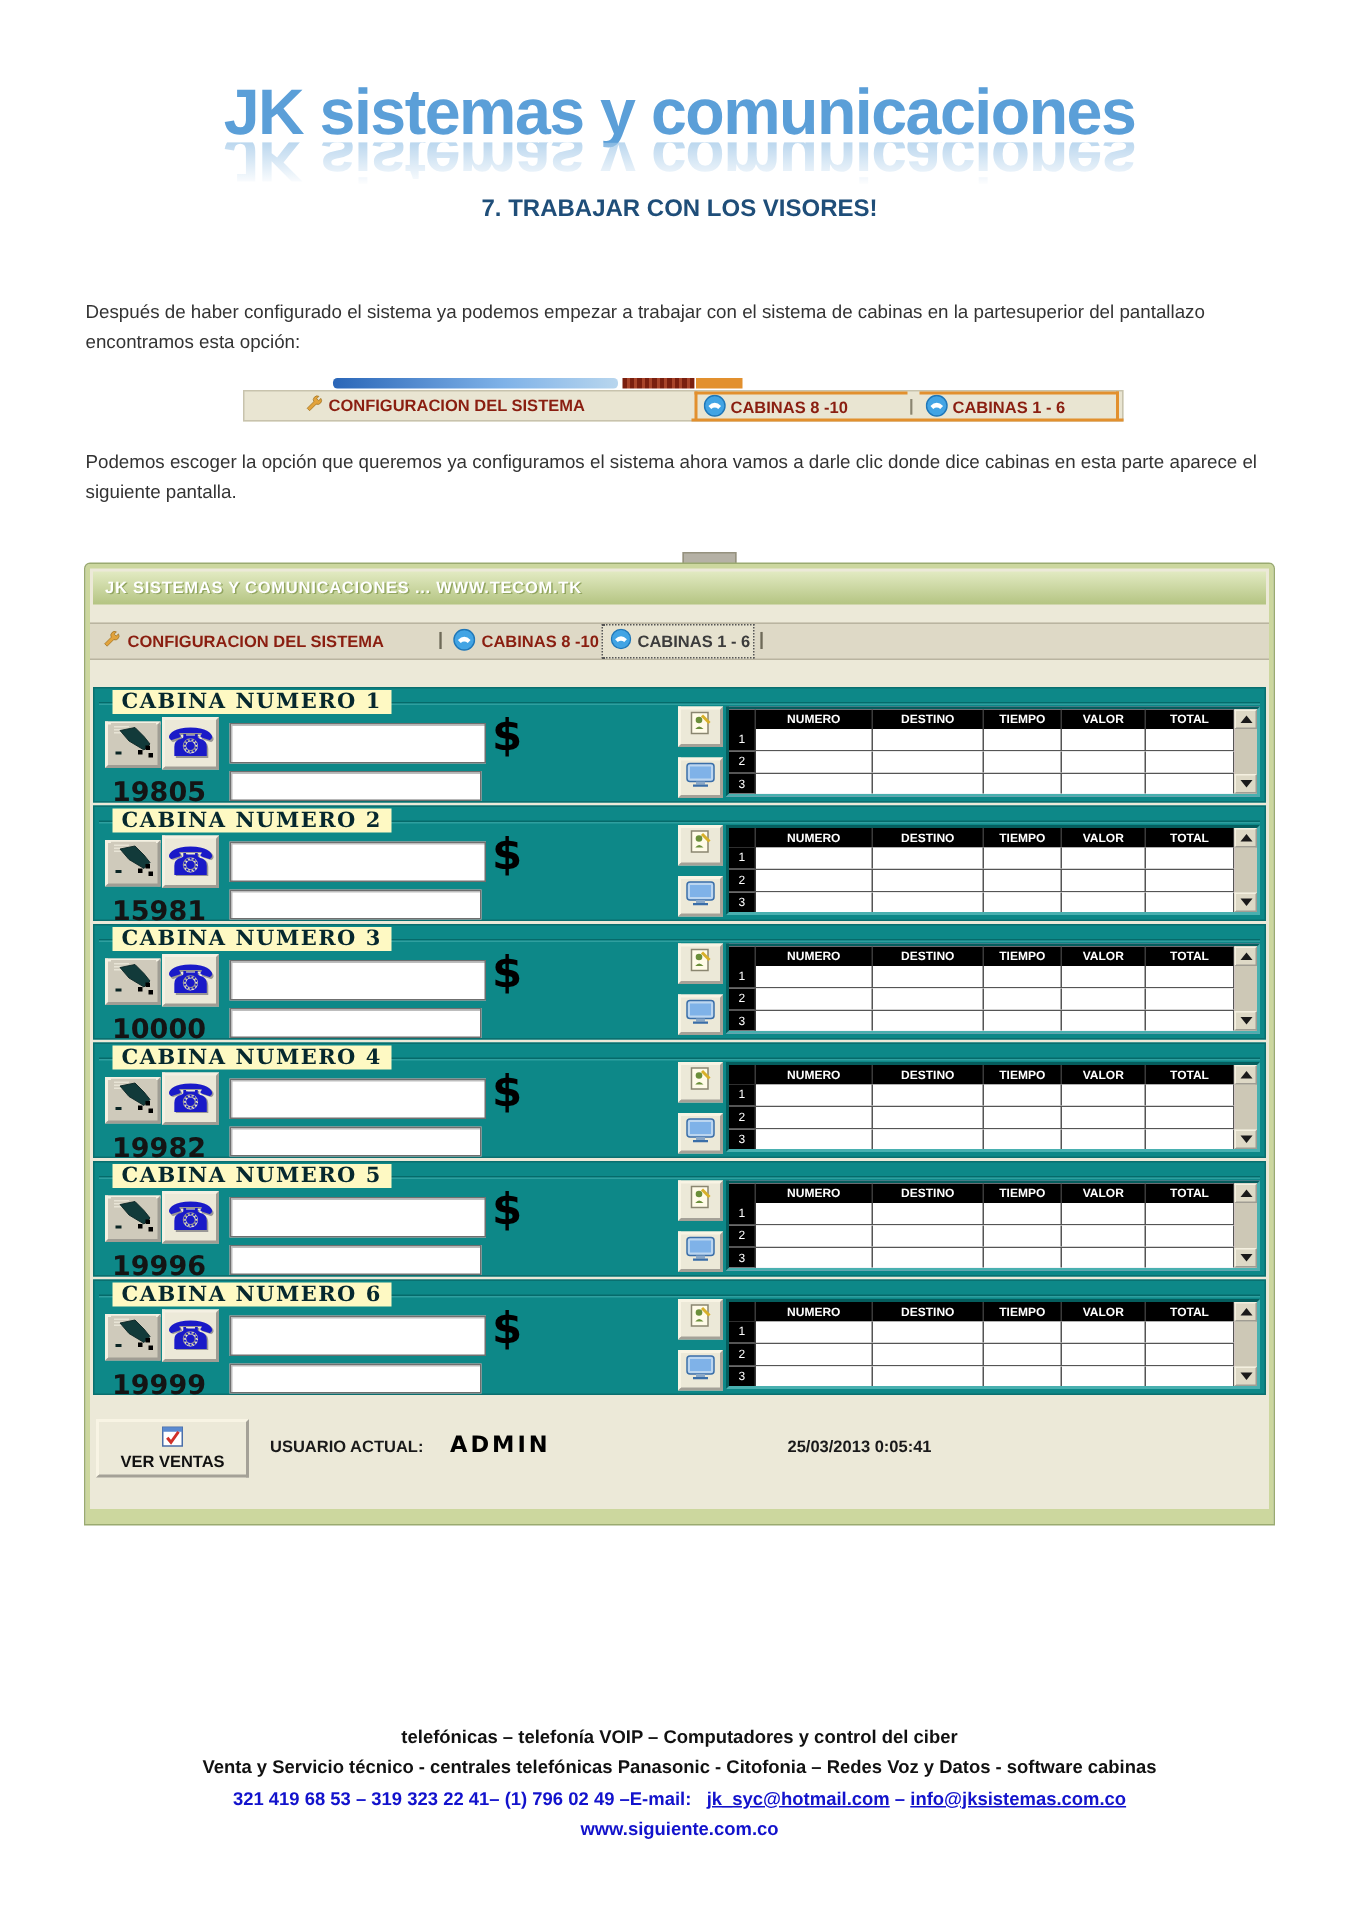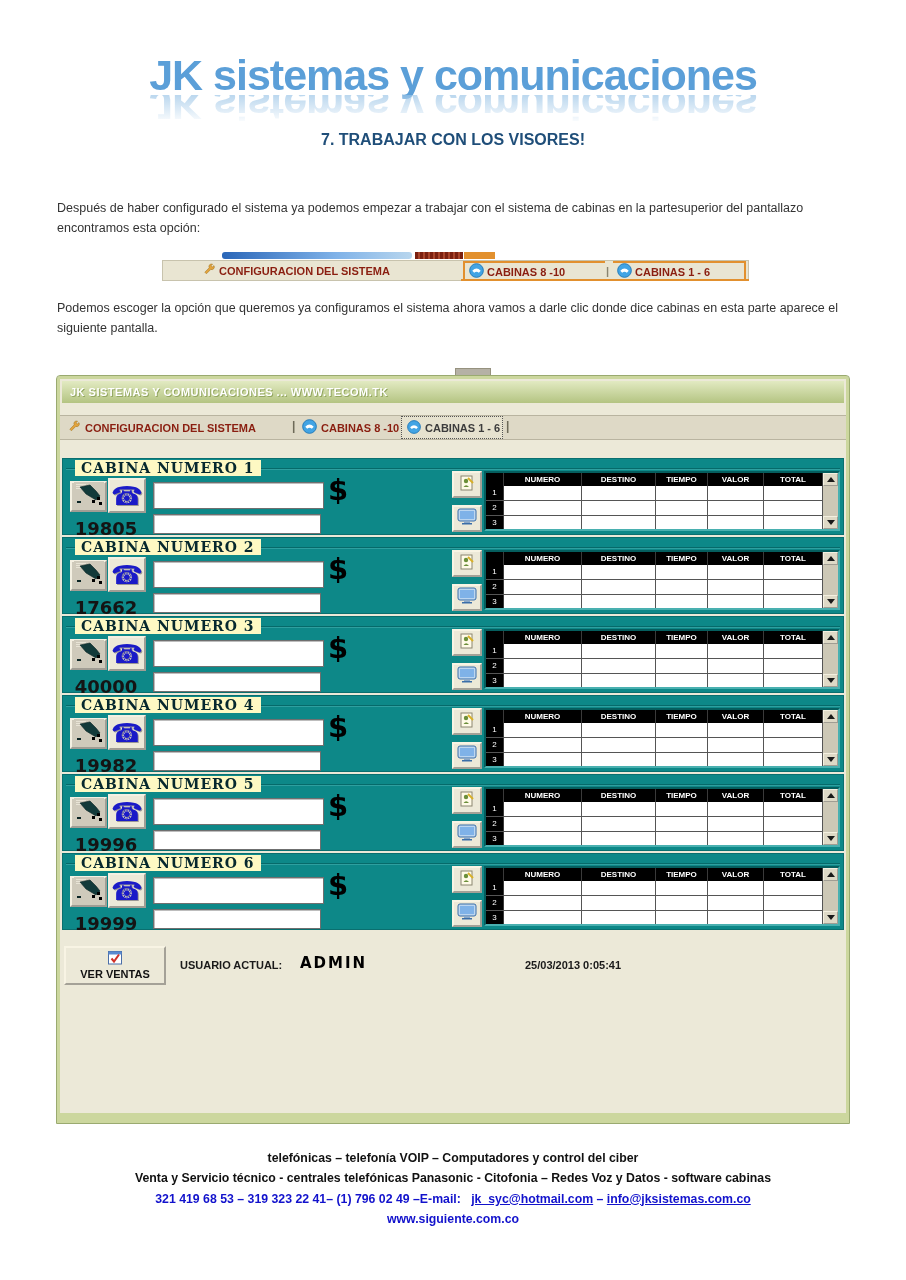--- a/index.html
+++ b/index.html
@@ -34,21 +34,21 @@
                 font-size:11px; font-weight:bold; color:#8a1e10; white-space:nowrap; }
   .st-config { left:40px; }
   .st-810 { left:300px; width:142px; border-left:2px solid #e2902e; border-top:2px solid #e2902e; padding-left:4px; }
   .st-sep1 { left:443px; color:#8a8570; }
   .st-16 { left:450px; width:133px; border-right:2px solid #e2902e; border-top:2px solid #e2902e; padding-left:4px; }
   .strip-underline { position:absolute; left:298px; bottom:-1px; width:288px; height:2px; background:#e2902e; }
 
   
   .win-nub { position:absolute; left:455px; top:368px; width:36px; height:11px;
              background:#b5b1a5; border:1px solid #96927f; }
-  .win { position:absolute; left:57px; top:376px; width:792px; height:747px; background:#ece9d8;
+  .win { position:absolute; left:57px; top:376px; width:792px; height:640px; background:#ece9d8;
          border:3px solid #ccd79e; border-bottom:10px solid #ccd79e; outline:1px solid #9aaa70;
          border-radius:3px 3px 0 0; }
   .win-title { position:absolute; left:2px; right:2px; top:2px; height:22px;
                background:linear-gradient(#e2eac2,#b4c482); color:#fff; font-weight:bold; font-size:11px;
                line-height:22px; padding-left:8px; text-shadow:1px 1px 0 #93a661; letter-spacing:.5px; }
   .win-tabrow { position:absolute; left:0; right:0; top:36px; height:25px; background:#ded9c6;
                 border-top:1px solid #b9b4a0; border-bottom:1px solid #b9b4a0; }
   .wt-item { position:absolute; top:0; height:23px; display:flex; align-items:center; gap:4px;
              font-size:11px; font-weight:bold; color:#8a1e10; white-space:nowrap; }
   .wt-config { left:8px; }
@@ -317,21 +317,21 @@
           <rect x="18" y="18" width="3" height="3" fill="#000"></rect>
           <rect x="23" y="15" width="3" height="3" fill="#000"></rect>
           <rect x="25" y="20" width="3" height="3" fill="#000"></rect>
           <rect x="3" y="19" width="4" height="2" fill="#0a2424"></rect>
         </svg>
       </span>
     </div>
     <div class="ibtn ibtn-phone">
       <span class="phone-glyph">☎</span>
     </div>
-    <div class="cab-code">17662</div>
+    <div class="cab-code">15981</div>
     <div class="cab-field field1"></div>
     <div class="cab-field field2"></div>
     <div class="dollar">$</div>
     <div class="sbtn btn-notes">
       <span>
         <svg width="18" height="18" viewBox="0 0 18 18">
           <rect x="3" y="2" width="11" height="14" fill="#fffbe8" stroke="#8a8670"></rect>
           <circle cx="8" cy="7" r="2.2" fill="#6b8f3a"></circle>
           <path d="M5.5 13 Q8 9.5 11 13 Z" fill="#6b8f3a"></path>
           <path d="M10 4 L15 9" stroke="#d8b02a" stroke-width="2"></path>
@@ -408,21 +408,21 @@
           <rect x="18" y="18" width="3" height="3" fill="#000"></rect>
           <rect x="23" y="15" width="3" height="3" fill="#000"></rect>
           <rect x="25" y="20" width="3" height="3" fill="#000"></rect>
           <rect x="3" y="19" width="4" height="2" fill="#0a2424"></rect>
         </svg>
       </span>
     </div>
     <div class="ibtn ibtn-phone">
       <span class="phone-glyph">☎</span>
     </div>
-    <div class="cab-code">40000</div>
+    <div class="cab-code">10000</div>
     <div class="cab-field field1"></div>
     <div class="cab-field field2"></div>
     <div class="dollar">$</div>
     <div class="sbtn btn-notes">
       <span>
         <svg width="18" height="18" viewBox="0 0 18 18">
           <rect x="3" y="2" width="11" height="14" fill="#fffbe8" stroke="#8a8670"></rect>
           <circle cx="8" cy="7" r="2.2" fill="#6b8f3a"></circle>
           <path d="M5.5 13 Q8 9.5 11 13 Z" fill="#6b8f3a"></path>
           <path d="M10 4 L15 9" stroke="#d8b02a" stroke-width="2"></path>

